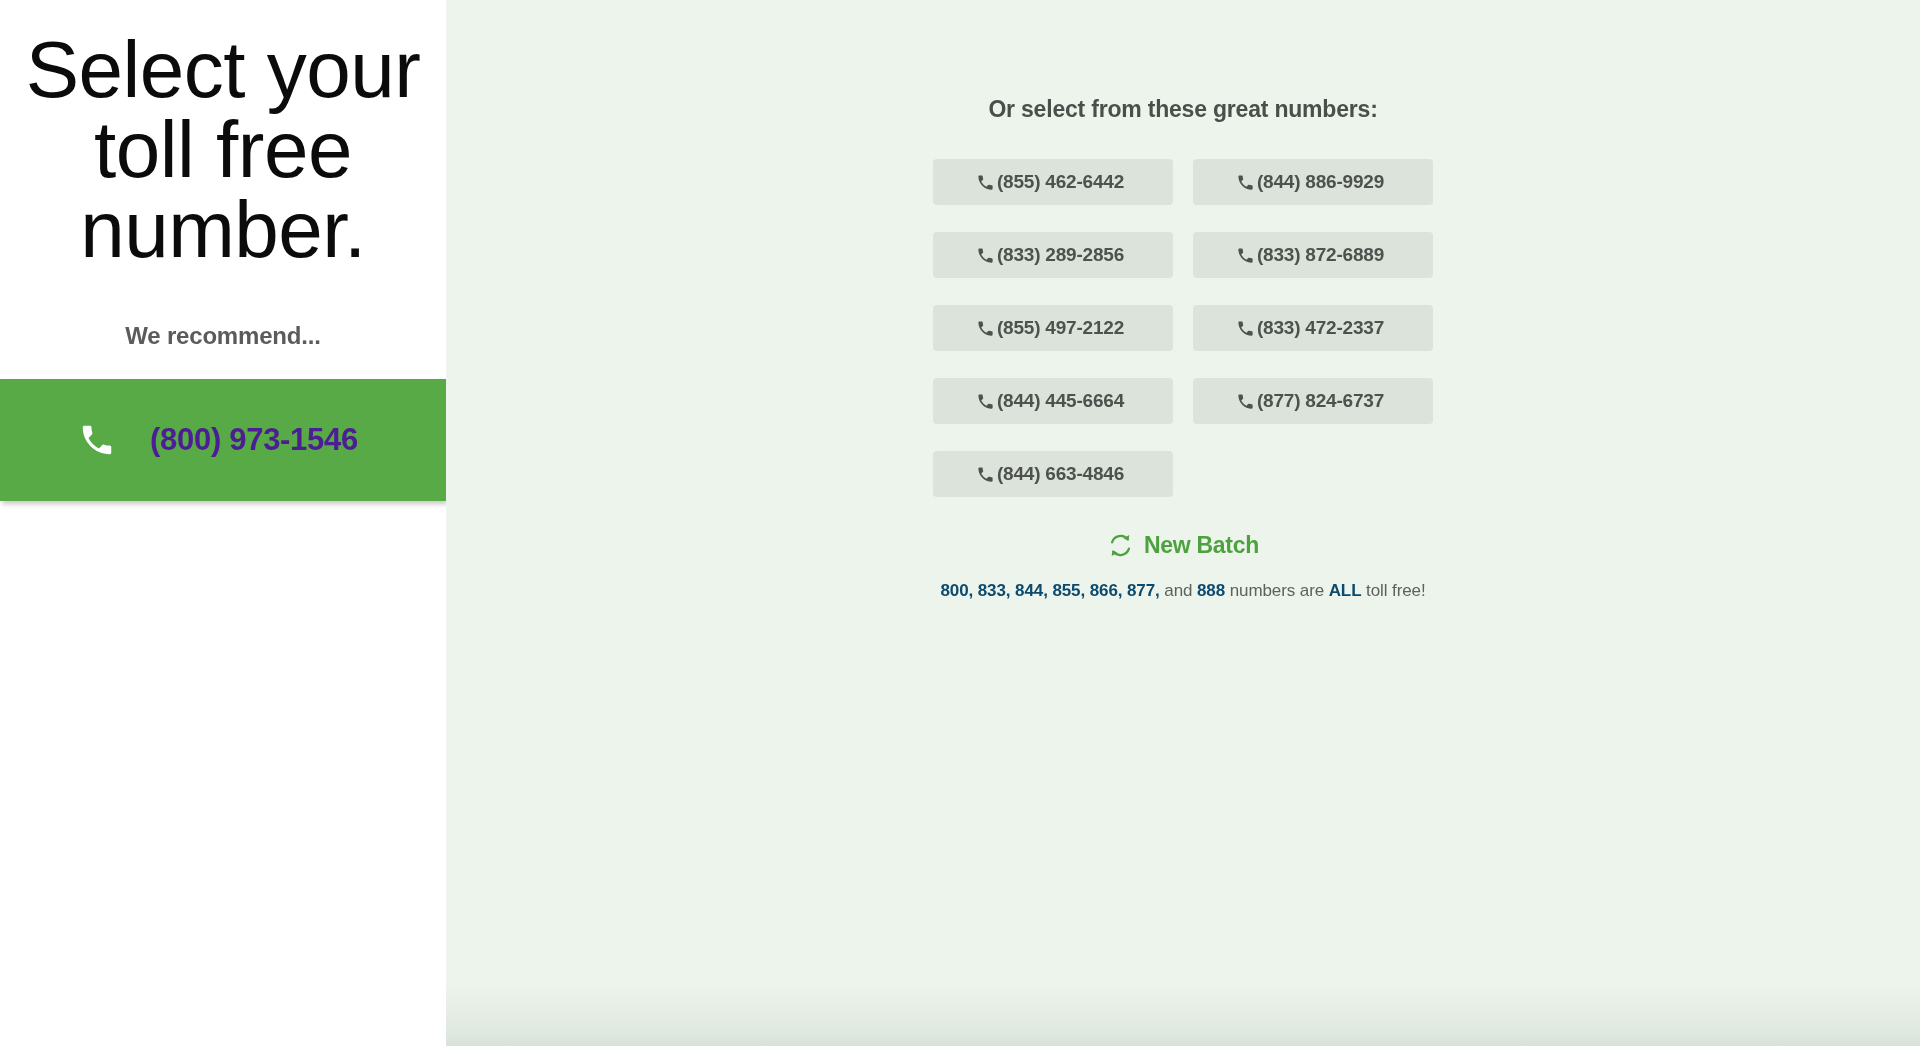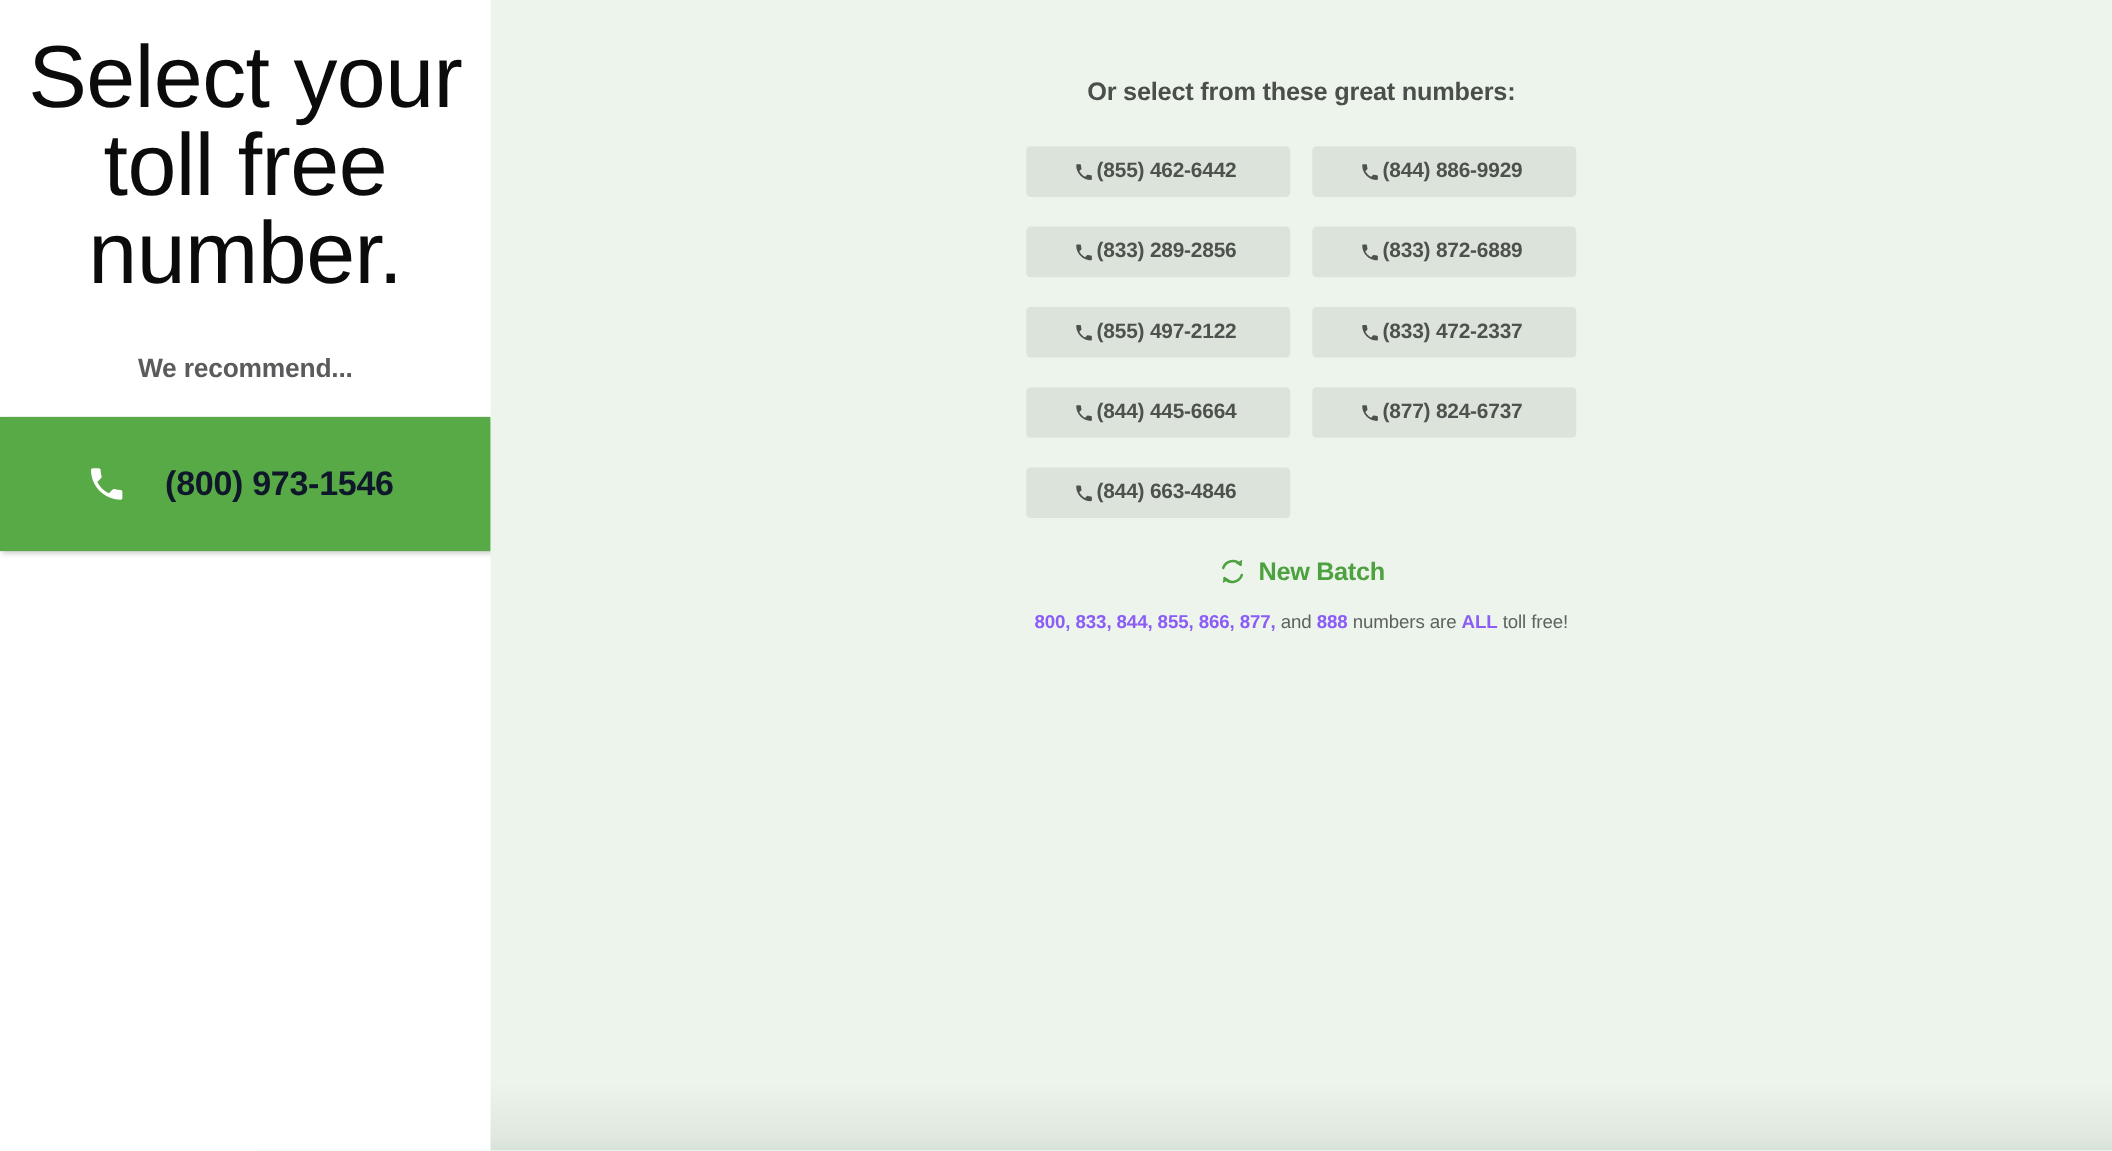--- a/index.html
+++ b/index.html
@@ -54,21 +54,21 @@
   .recommend-btn {
     display: inline-flex;
     align-items: center;
     justify-content: center;
     gap: 34px;
     width: 446px;
     height: 122px;
     margin-top: 29px;
     background: #57aa46;
     border: none;
-    color: #0f172a;
+    color: #4c1d95;
     font-family: "Liberation Sans", sans-serif;
     font-size: 31px;
     font-weight: 700;
     letter-spacing: -0.3px;
     cursor: pointer;
     box-shadow: 2px 3px 5px rgba(0,0,0,0.22);
     padding: 0 10px 0 0;
   }
 
   .recommend-btn .phone-ico {
@@ -94,21 +94,21 @@
     left: 0; right: 0; bottom: 0;
     height: 62px;
     background: linear-gradient(to bottom, rgba(219,228,219,0) 0%, rgba(214,223,214,0.55) 78%, rgba(209,219,209,0.75) 100%);
     pointer-events: none;
   }
 
   .picker-label {
     font-size: 23px;
     font-weight: 700;
     color: #4b4f4b;
-    padding-top: 70px;
+    padding-top: 96px;
     letter-spacing: -0.2px;
   }
 
   .number-grid {
     margin: 0 auto;
     margin-top: 36px;
     width: 500px;
     display: grid;
     grid-template-columns: 240px 240px;
     column-gap: 20px;
@@ -155,21 +155,21 @@
 
   .new-batch .refresh-ico { width: 27px; height: 27px; flex: 0 0 27px; display: block; }
   .new-batch .refresh-ico svg { display:block; width: 27px; height: 27px; }
 
   .footnote {
     font-size: 17px;
     color: #5d625d;
     margin-top: 18px;
     letter-spacing: -0.1px;
   }
-  .footnote .strong { font-weight: 700; color: #8b5cf6; }
+  .footnote .strong { font-weight: 700; color: #0c4a6e; }
 </style>
 </head>
 <body>
 
 <div class="page">
 
   <section class="hero">
 
     <h1 class="page-title">Select your toll free number.</h1>
 

